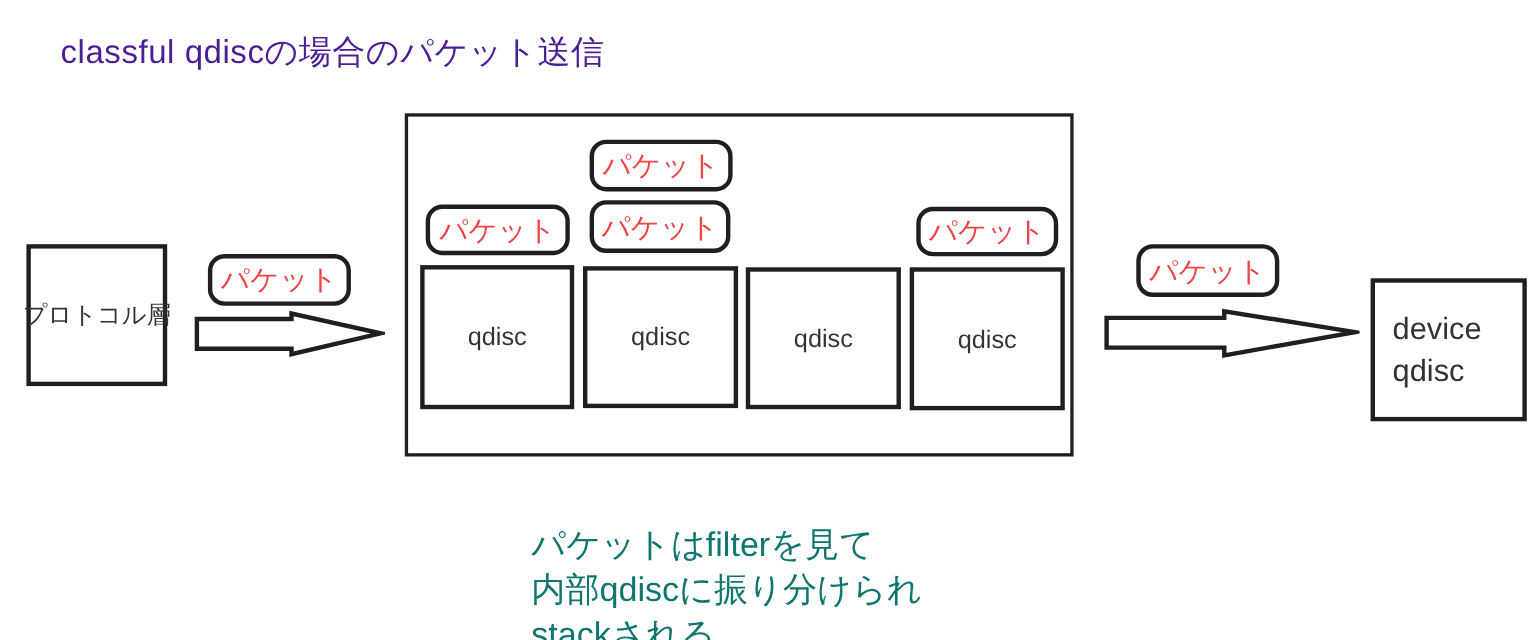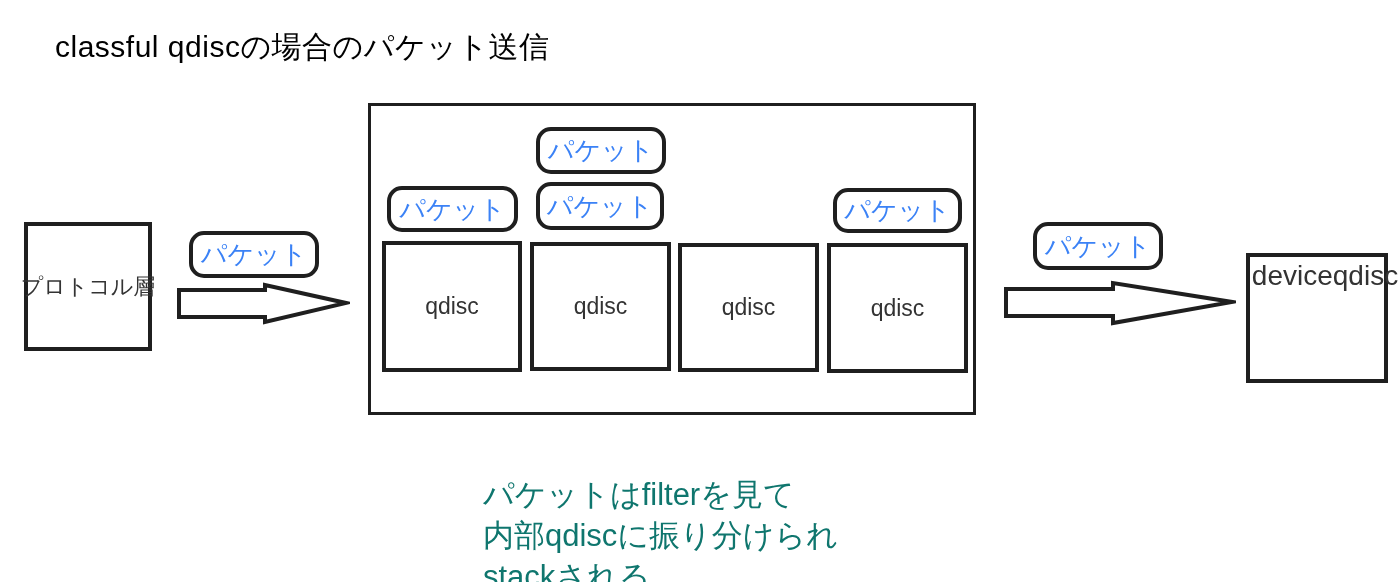--- a/index.html
+++ b/index.html
@@ -12,21 +12,21 @@
     width: 1400px;
     height: 582px;
     background: #ffffff;
     overflow: hidden;
   }
   .title {
     position: absolute;
     left: 55px;
     top: 27px;
     font-size: 30px;
-    color: #000000;
+    color: #4c1d95;
     letter-spacing: 0.5px;
     white-space: nowrap;
   }
   .box {
     position: absolute;
     background: #ffffff;
     border: 4px solid #1f1f1f;
     box-sizing: border-box;
     display: flex;
     align-items: center;
@@ -57,38 +57,38 @@
   .pill {
     position: absolute;
     background: #ffffff;
     border: 4px solid #1f1f1f;
     border-radius: 15px;
     box-sizing: border-box;
     display: flex;
     align-items: center;
     justify-content: center;
     font-size: 26px;
-    color: #3b82f6;
+    color: #ef4444;
     white-space: nowrap;
   }
   .pill-in    { left: 189px;  top: 231px; width: 130px; height: 47px; }
   .pill-q2-up { left: 536px;  top: 127px; width: 130px; height: 47px; }
   .pill-q1    { left: 387px;  top: 186px; width: 131px; height: 46px; }
   .pill-q2-lo { left: 536px;  top: 182px; width: 128px; height: 48px; }
   .pill-q4    { left: 833px;  top: 188px; width: 129px; height: 45px; }
   .pill-out   { left: 1033px; top: 222px; width: 130px; height: 48px; }
   .arrow {
     position: absolute;
   }
   .arrow-in  { left: 176px;  top: 281px; width: 174px; height: 44px; }
   .arrow-out { left: 1003px; top: 279px; width: 233px; height: 48px; }
   .device-box {
     left: 1246px; top: 253px;
     width: 142px; height: 130px;
-    flex-direction: row;
+    flex-direction: column;
     align-items: flex-start;
     justify-content: center;
     padding-left: 16px;
     font-size: 28px;
     line-height: 38px;
     color: #333333;
   }
   .caption {
     position: absolute;
     left: 483px;

